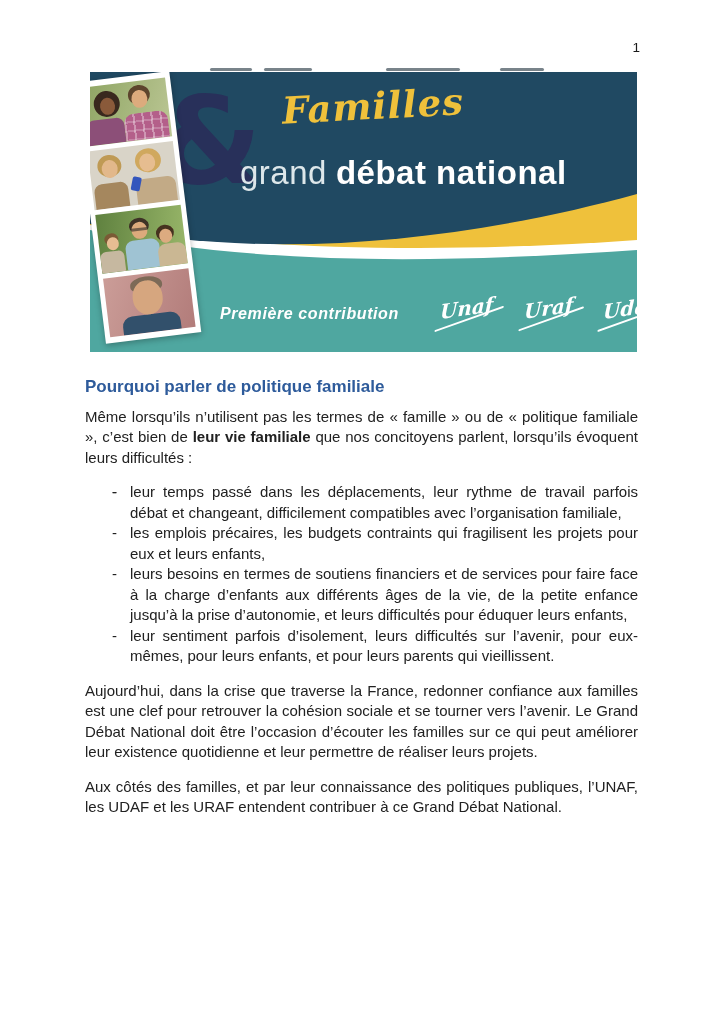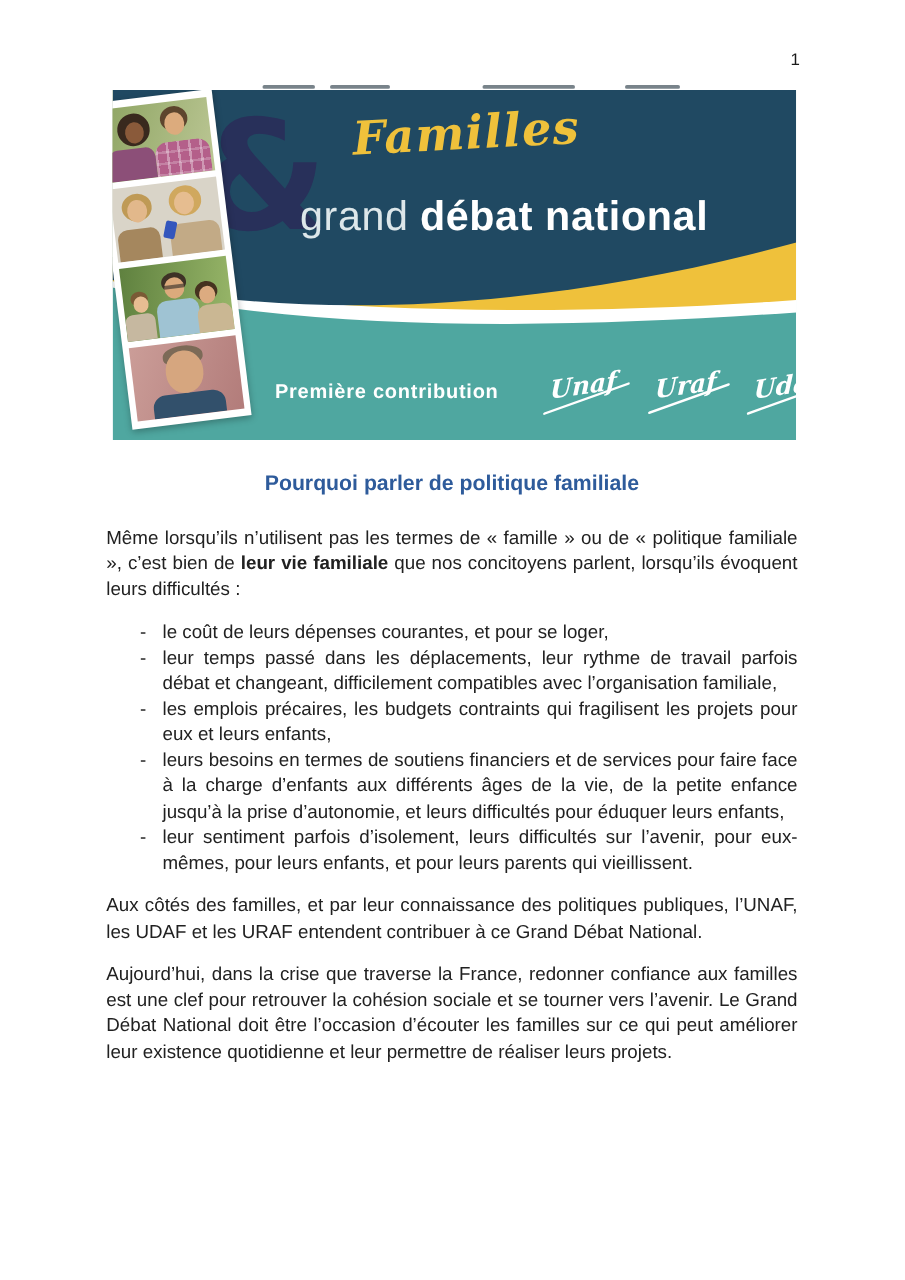--- a/index.html
+++ b/index.html
@@ -19,21 +19,21 @@
              font-family:"DejaVu Sans",sans-serif;font-weight:700;font-size:122px;line-height:1;}
 
   .script-title{position:absolute;left:192px;top:12px;z-index:3;
                 font-family:"DejaVu Serif",serif;font-style:italic;font-weight:700;font-size:37px;
                 letter-spacing:1px;transform:rotate(-3deg);}
   .subtitle{position:absolute;left:150px;top:82px;z-index:3;font-size:33px;letter-spacing:.5px;white-space:nowrap;}
   .sub-light{font-weight:400;color:#dde7ea;margin-right:9px;}
   .sub-bold{font-weight:700;color:#ffffff;}
 
   .tagline{position:absolute;left:130px;top:233px;z-index:3;font-size:16px;font-weight:700;
-           color:#ffffff;letter-spacing:.6px;white-space:nowrap;}
+           color:#ffffff;letter-spacing:.6px;white-space:nowrap;font-style:italic;}
 
   .sigs{position:absolute;left:346px;top:222px;z-index:3;display:flex;gap:20px;}
   .sig{position:relative;font-family:"DejaVu Serif",serif;font-style:italic;font-weight:700;
        font-size:20px;color:#fff;transform:rotate(-8deg) skewX(-10deg);padding:2px 6px 6px 4px;}
   .swash{position:absolute;left:-2px;bottom:6px;width:112%;height:2px;background:#fff;
          transform:rotate(-12deg);border-radius:2px;}
 
   
   .photo-strip{position:absolute;left:-2px;top:4px;z-index:2;background:#ffffff;padding:6px 5px;
                display:flex;flex-direction:column;gap:5px;transform:rotate(-7deg);
@@ -71,22 +71,22 @@
   .p3-hairW{left:58px;top:18px;width:18px;height:16px;background:#46321f;border-radius:50%;}
   .p3-faceW{left:61px;top:22px;width:13px;height:14px;background:#dcab80;border-radius:50%;}
 
   .ph4{background:linear-gradient(115deg,#cb9d98,#b27c7a);}
   .p4-body{left:14px;top:41px;width:58px;height:18px;background:#32506b;border-radius:10px 10px 0 0;}
   .p4-hair{left:26px;top:3px;width:32px;height:16px;background:#7c6a57;border-radius:50% 50% 40% 40%;}
   .p4-face{left:27px;top:7px;width:30px;height:34px;background:#d6a67f;border-radius:48%;}
 
   
   .content{position:absolute;left:85px;top:376px;width:553px;}
-  .doc-title{margin:0;text-align:center;font-size:17px;font-weight:700;line-height:21.5px;}
-  .intro{margin:23px 0 0 0;}
+  .doc-title{margin:0;text-align:left;font-size:17px;font-weight:700;line-height:21.5px;}
+  .intro{margin:9px 0 0 0;}
   p.body-p{margin:14px 0 0 0;}
   .intro,p.body-p,li{font-size:15px;line-height:20.5px;text-align:justify;}
   ul.bullets{margin:14px 0 0 0;padding:0 0 0 45px;list-style:none;}
   li{position:relative;}
   .dash{position:absolute;left:-18px;}
 </style>
 </head>
 <body>
 
 <div class="page">
@@ -170,24 +170,24 @@
   </div>
 
   <div class="content">
     <h1 class="doc-title" style="color: rgb(46, 91, 155);">
       <div>Pourquoi parler de politique familiale</div>
     </h1>
 
     <p class="intro"><span>Même lorsqu’ils n’utilisent pas les termes de « famille » ou de « politique familiale », c’est bien de </span><strong>leur vie familiale</strong><span> que nos concitoyens parlent, lorsqu’ils évoquent leurs difficultés :</span></p>
 
     <ul class="bullets">
-      <li><span class="dash">-</span><span>le coût de leurs dépenses courantes, et pour se loger,</span></li>
+      <li><span class="dash">-</span></li>
       <li><span class="dash">-</span><span>leur temps passé dans les déplacements, leur rythme de travail parfois débat et changeant, difficilement compatibles avec l’organisation familiale,</span></li>
       <li><span class="dash">-</span><span>les emplois précaires, les budgets contraints qui fragilisent les projets pour eux et leurs enfants,</span></li>
       <li><span class="dash">-</span><span>leurs besoins en termes de soutiens financiers et de services pour faire face à la charge d’enfants aux différents âges de la vie, de la petite enfance jusqu’à la prise d’autonomie, et leurs difficultés pour éduquer leurs enfants,</span></li>
       <li><span class="dash">-</span><span>leur sentiment parfois d’isolement, leurs difficultés sur l’avenir, pour eux-mêmes, pour leurs enfants, et pour leurs parents qui vieillissent.</span></li>
     </ul>
 
+    <p class="body-p">Aujourd’hui, dans la crise que traverse la France, redonner confiance aux familles est une clef pour retrouver la cohésion sociale et se tourner vers l’avenir. Le Grand Débat National doit être l’occasion d’écouter les familles sur ce qui peut améliorer leur existence quotidienne et leur permettre de réaliser leurs projets.</p>
     <p class="body-p">Aux côtés des familles, et par leur connaissance des politiques publiques, l’UNAF, les UDAF et les URAF entendent contribuer à ce Grand Débat National.</p>
-    <p class="body-p">Aujourd’hui, dans la crise que traverse la France, redonner confiance aux familles est une clef pour retrouver la cohésion sociale et se tourner vers l’avenir. Le Grand Débat National doit être l’occasion d’écouter les familles sur ce qui peut améliorer leur existence quotidienne et leur permettre de réaliser leurs projets.</p>
   </div>
 
 </div>
 
 </body></html>

